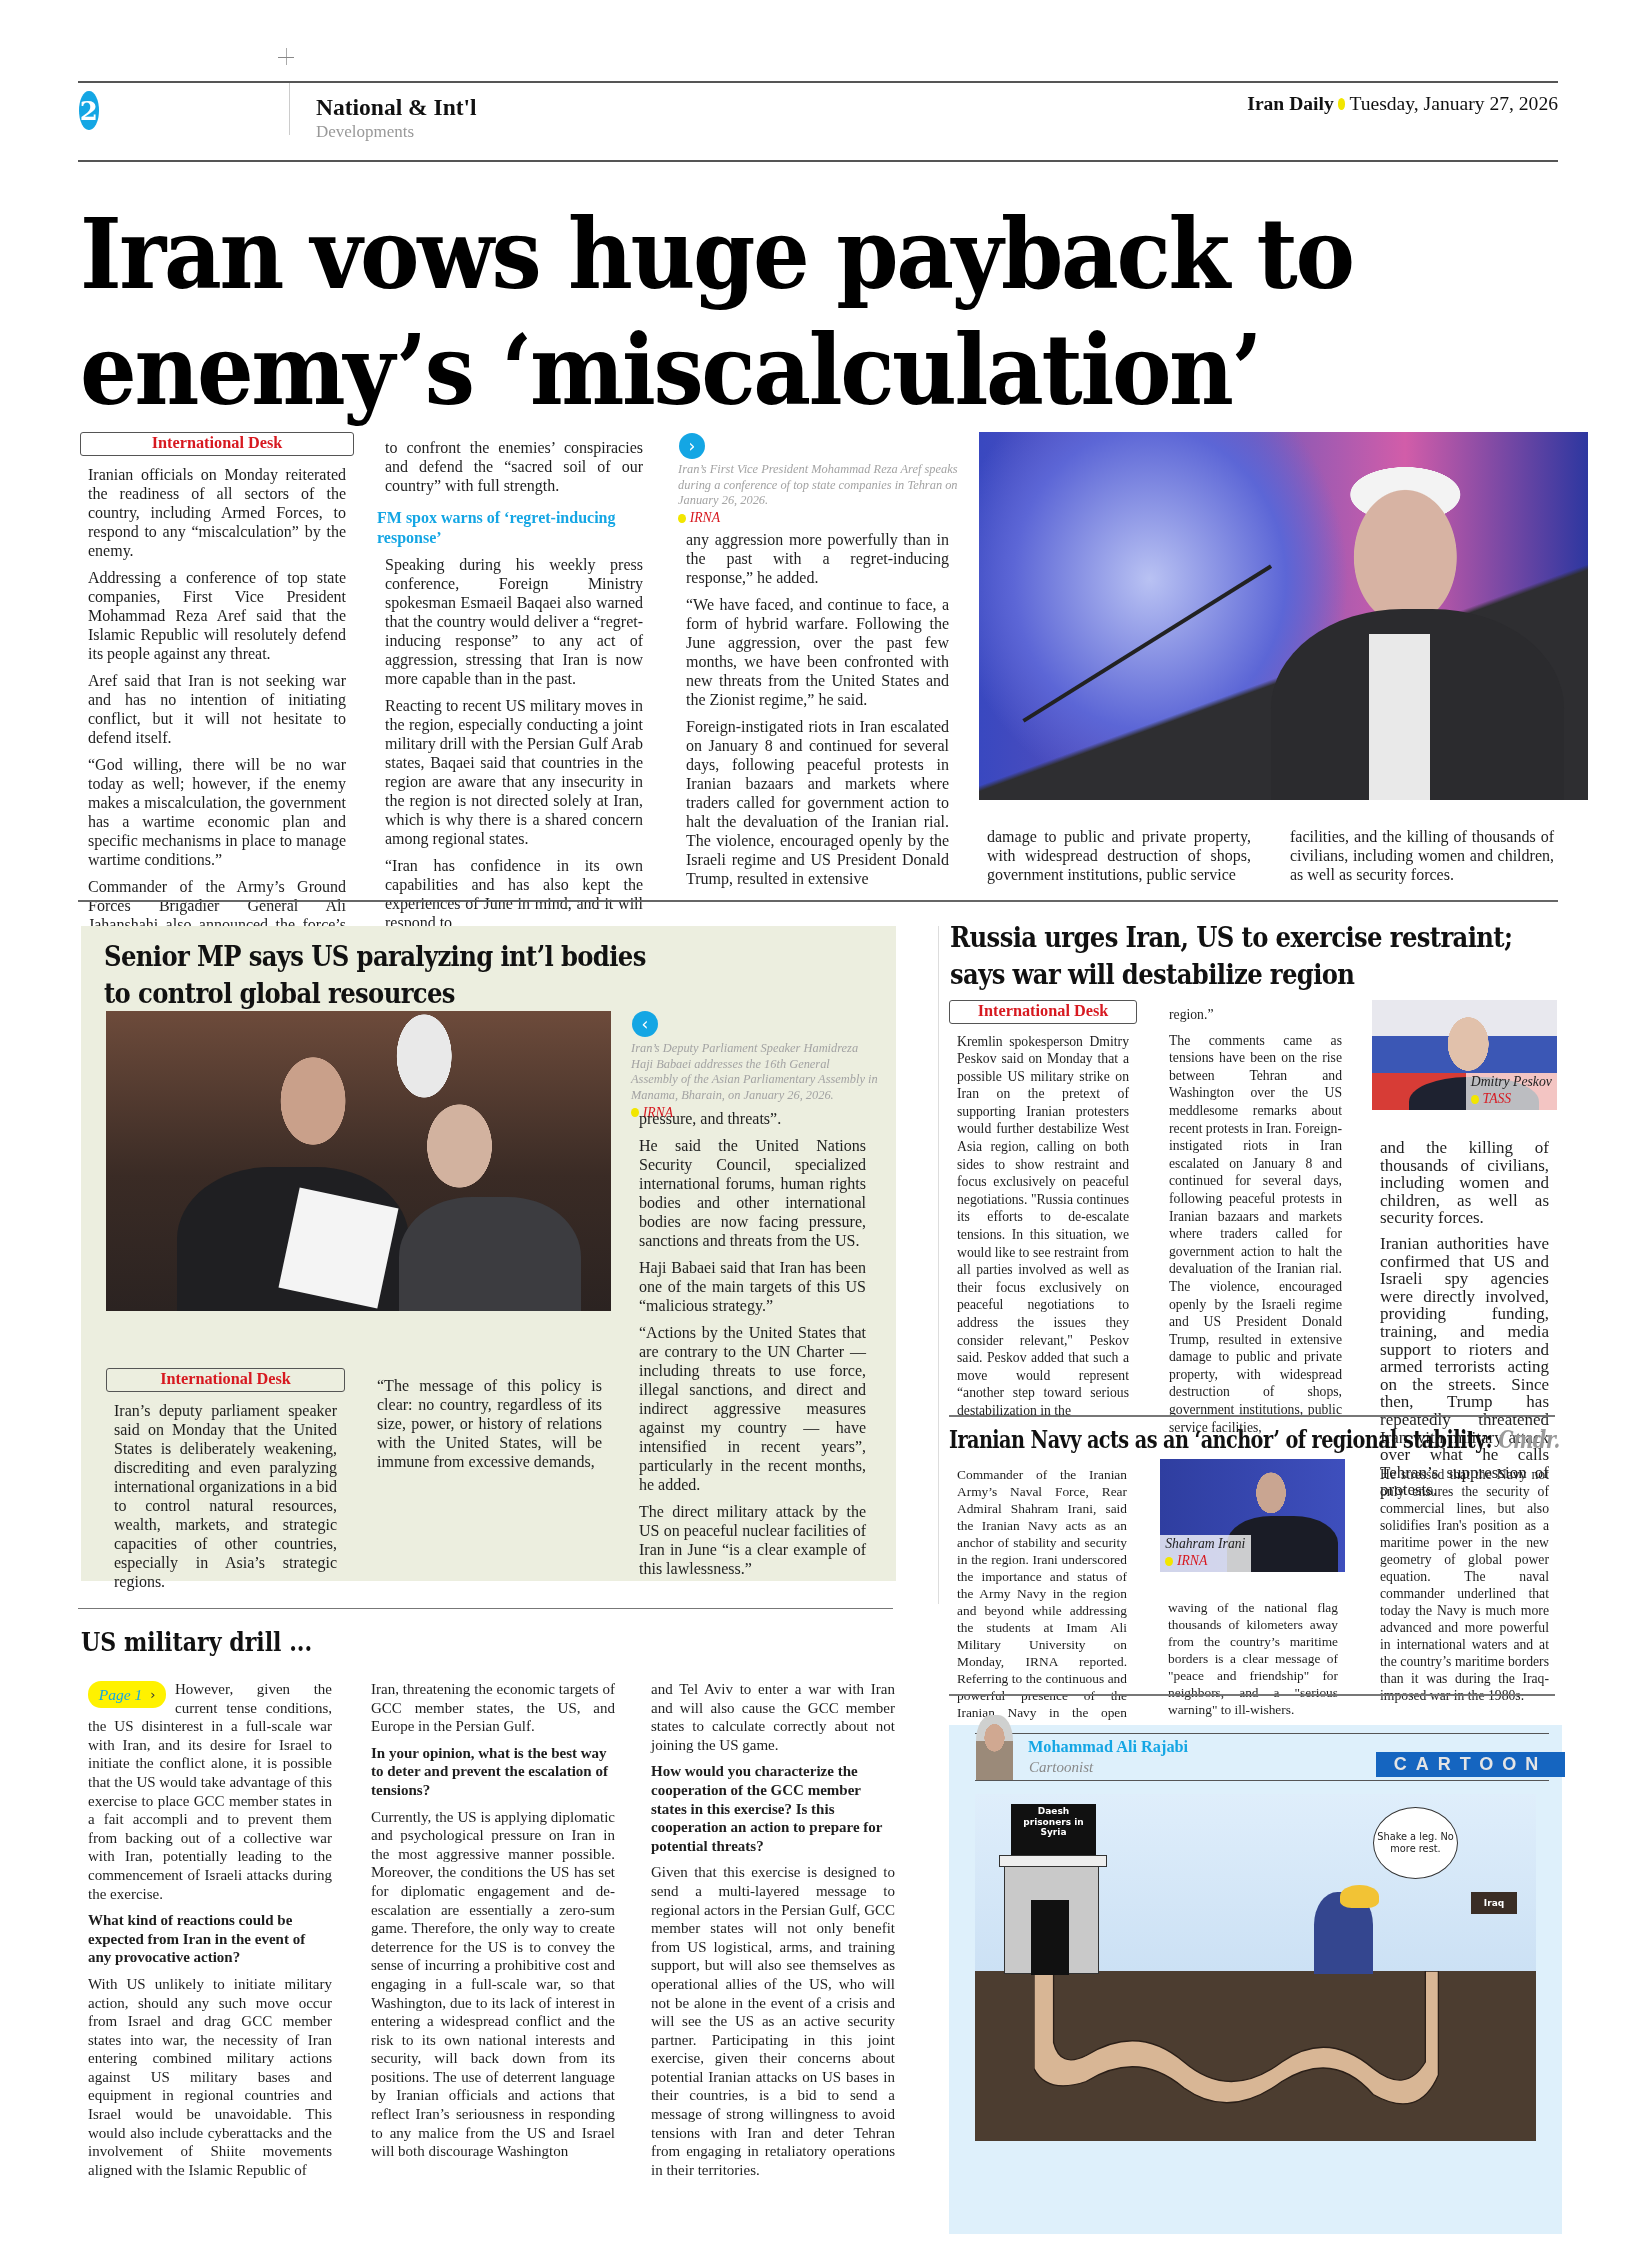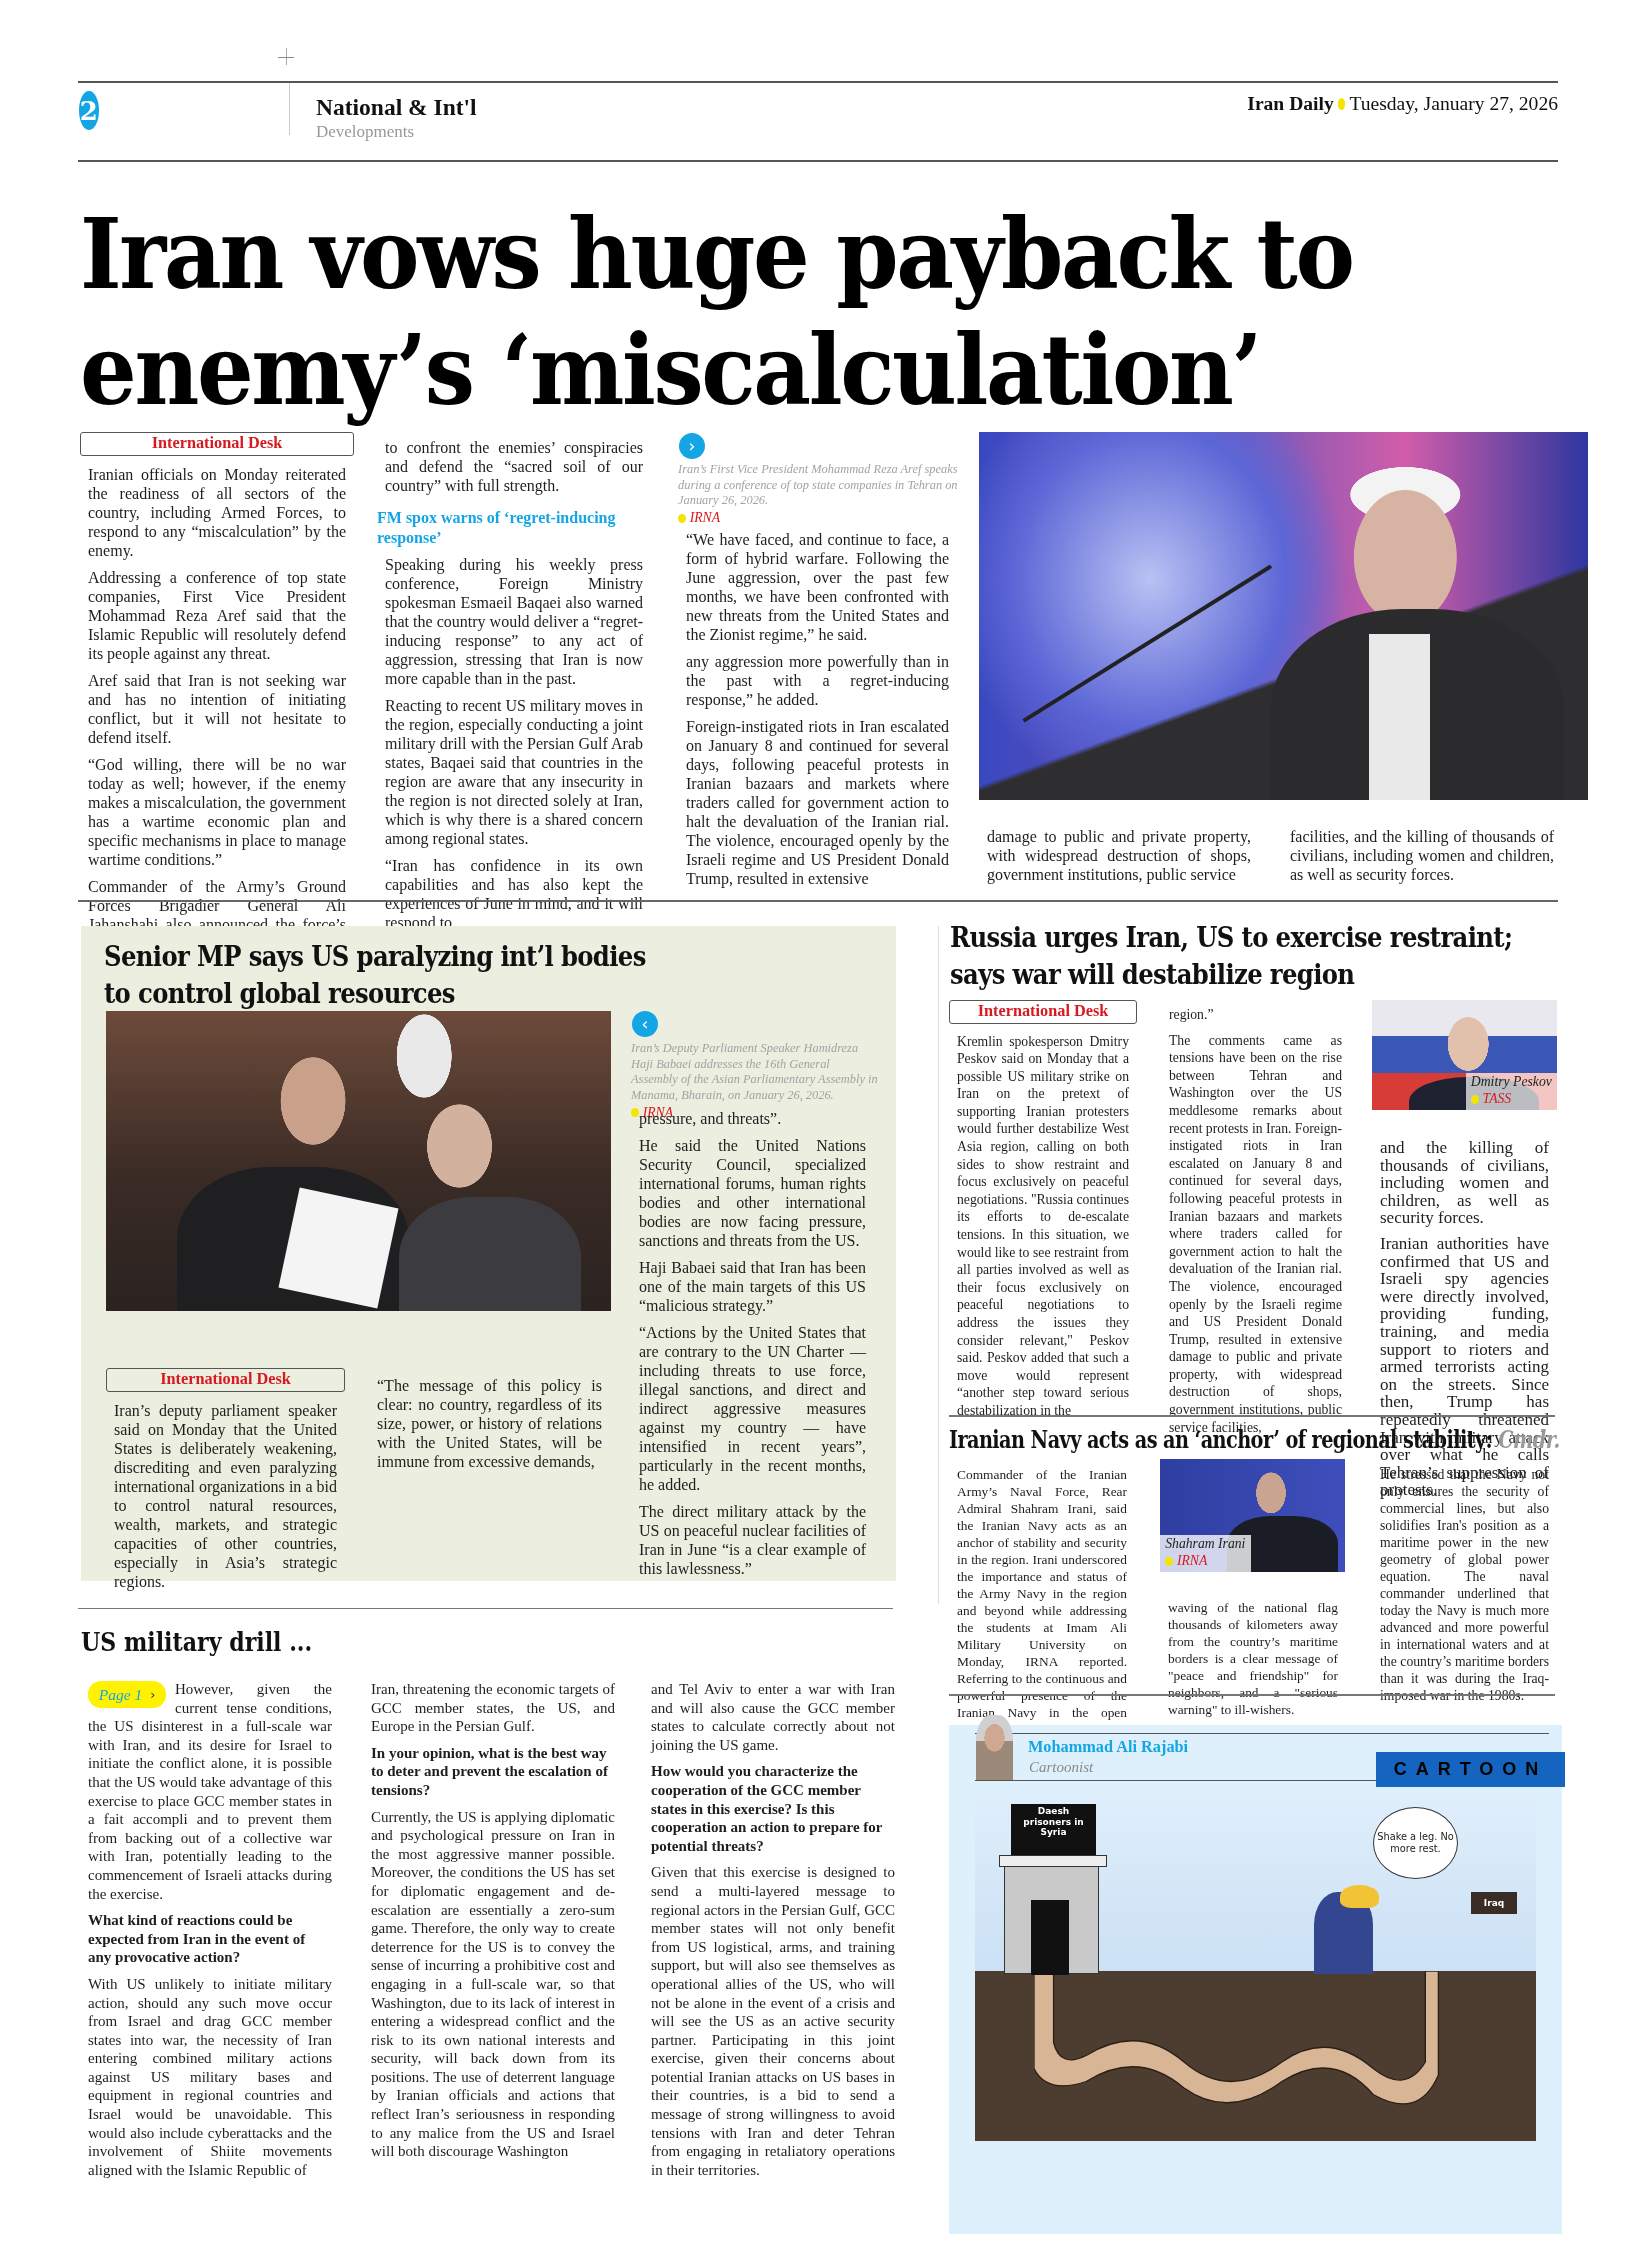--- a/index.html
+++ b/index.html
@@ -100,21 +100,21 @@
   .page-tag .chev { color:#333; font-style:normal; font-family:"DejaVu Sans", sans-serif; font-size: 13px; }
 
   
   .cartoon-box { left: 949px; top: 1725px; width: 613px; height: 509px; background: #def0fb; }
   .cartoon-rule1 { left: 975px; top: 1733px; width: 574px; height: 1.3px; background:#555; }
   .cartoon-rule2 { left: 975px; top: 1780px; width: 574px; height: 1.3px; background:#555; }
   .cartoonist-avatar { left: 976px; top: 1715px; width: 37px; height: 65px; border-radius: 40% 40% 0 0;
     background: radial-gradient(ellipse 14.3px 19.6px at 50% 35%, #d0a891 0 70%, transparent 71%), linear-gradient(180deg, #cfd0cf 0 40%, #9b8a79 40%); }
   .cartoonist-name { left: 1028px; top: 1737px; font: bold 16.3px "Liberation Serif", serif; color:#14a6e4; }
   .cartoonist-role { left: 1029px; top: 1759px; font: italic 15px "Liberation Serif", serif; color:#888; }
-  .cartoon-tag { left: 1376px; top: 1752px; width: 189px; height: 35px; background:#1565c0; color:#000000;
+  .cartoon-tag { left: 1376px; top: 1752px; width: 189px; height: 25px; background:#1565c0; color:#e5e5e5;
                  font: bold 18px "Liberation Sans", sans-serif; letter-spacing: 9px; display:flex; align-items:center; justify-content:center; }
   .cartoon-image { left: 975px; top: 1794px; width: 561px; height: 347px; overflow:hidden;
     background: linear-gradient(180deg, #dfeefb 0, #b9d4ee 100%); }
   .cartoon-image .ground { position:absolute; left:0; top:177px; width:100%; height:170px; background:#4c3d30; }
   .cartoon-image .prison { position:absolute; left:29px; top:72px; width:95px; height:108px; background:#c9c9c9; border:1.3px solid #333; }
   .cartoon-image .prison .roof { position:absolute; left:-6.5px; top:-11.7px; width:108px; height:11.7px; background:#eee; border:1.3px solid #333; }
   .cartoon-image .prison .door { position:absolute; left:26px; top:33px; width:38px; height:75px; background:#111; }
   .cartoon-image .sign { position:absolute; background:#111; color:#fff; font: bold 9px "DejaVu Sans", sans-serif; text-align:center; padding: 2.6px 3.9px; line-height: 10.4px; }
   .cartoon-image .sign-daesh { left: 36px; top: 9.8px; width: 85px; height: 51px; }
   .cartoon-image .sign-iraq { left: 496px; top: 98px; width: 46px; height: 22px; background:#3a2d25; line-height: 17px; }
@@ -162,22 +162,22 @@
 <div class="nav-circle" style="left:679px; top:433px;">›</div>
 <div class="caption" style="left:678px; top:462px; width:280px;">
   <span>Iran’s First Vice President Mohammad Reza Aref speaks during a conference of top state companies in Tehran on January 26, 2026.</span>
   <div class="credit">
       <span class="ydot"></span>
       <span>IRNA</span>
     </div>
 </div>
 
 <div class="col" style="left:678px; top:522px; width:279px;">
+  <p>any aggression more powerfully than in the past with a regret-inducing response,” he added.</p>
   <p>“We have faced, and continue to face, a form of hybrid warfare. Following the June aggression, over the past few months, we have been confronted with new threats from the United States and the Zionist regime,” he said.</p>
-  <p>any aggression more powerfully than in the past with a regret-inducing response,” he added.</p>
   <p>Foreign-instigated riots in Iran escalated on January 8 and continued for several days, following peaceful protests in Iranian bazaars and markets where traders called for government action to halt the devaluation of the Iranian rial. The violence, encouraged openly by the Israeli regime and US President Donald Trump, resulted in extensive</p>
 </div>
 
 <div class="photo photo-aref">
   <div class="suit"></div>
   <div class="shirt"></div>
   <div class="mic"></div>
 </div>
 
 <div class="col" style="left:979px; top:819px; width:280px;font-family:Liberation Serif, serif;">

